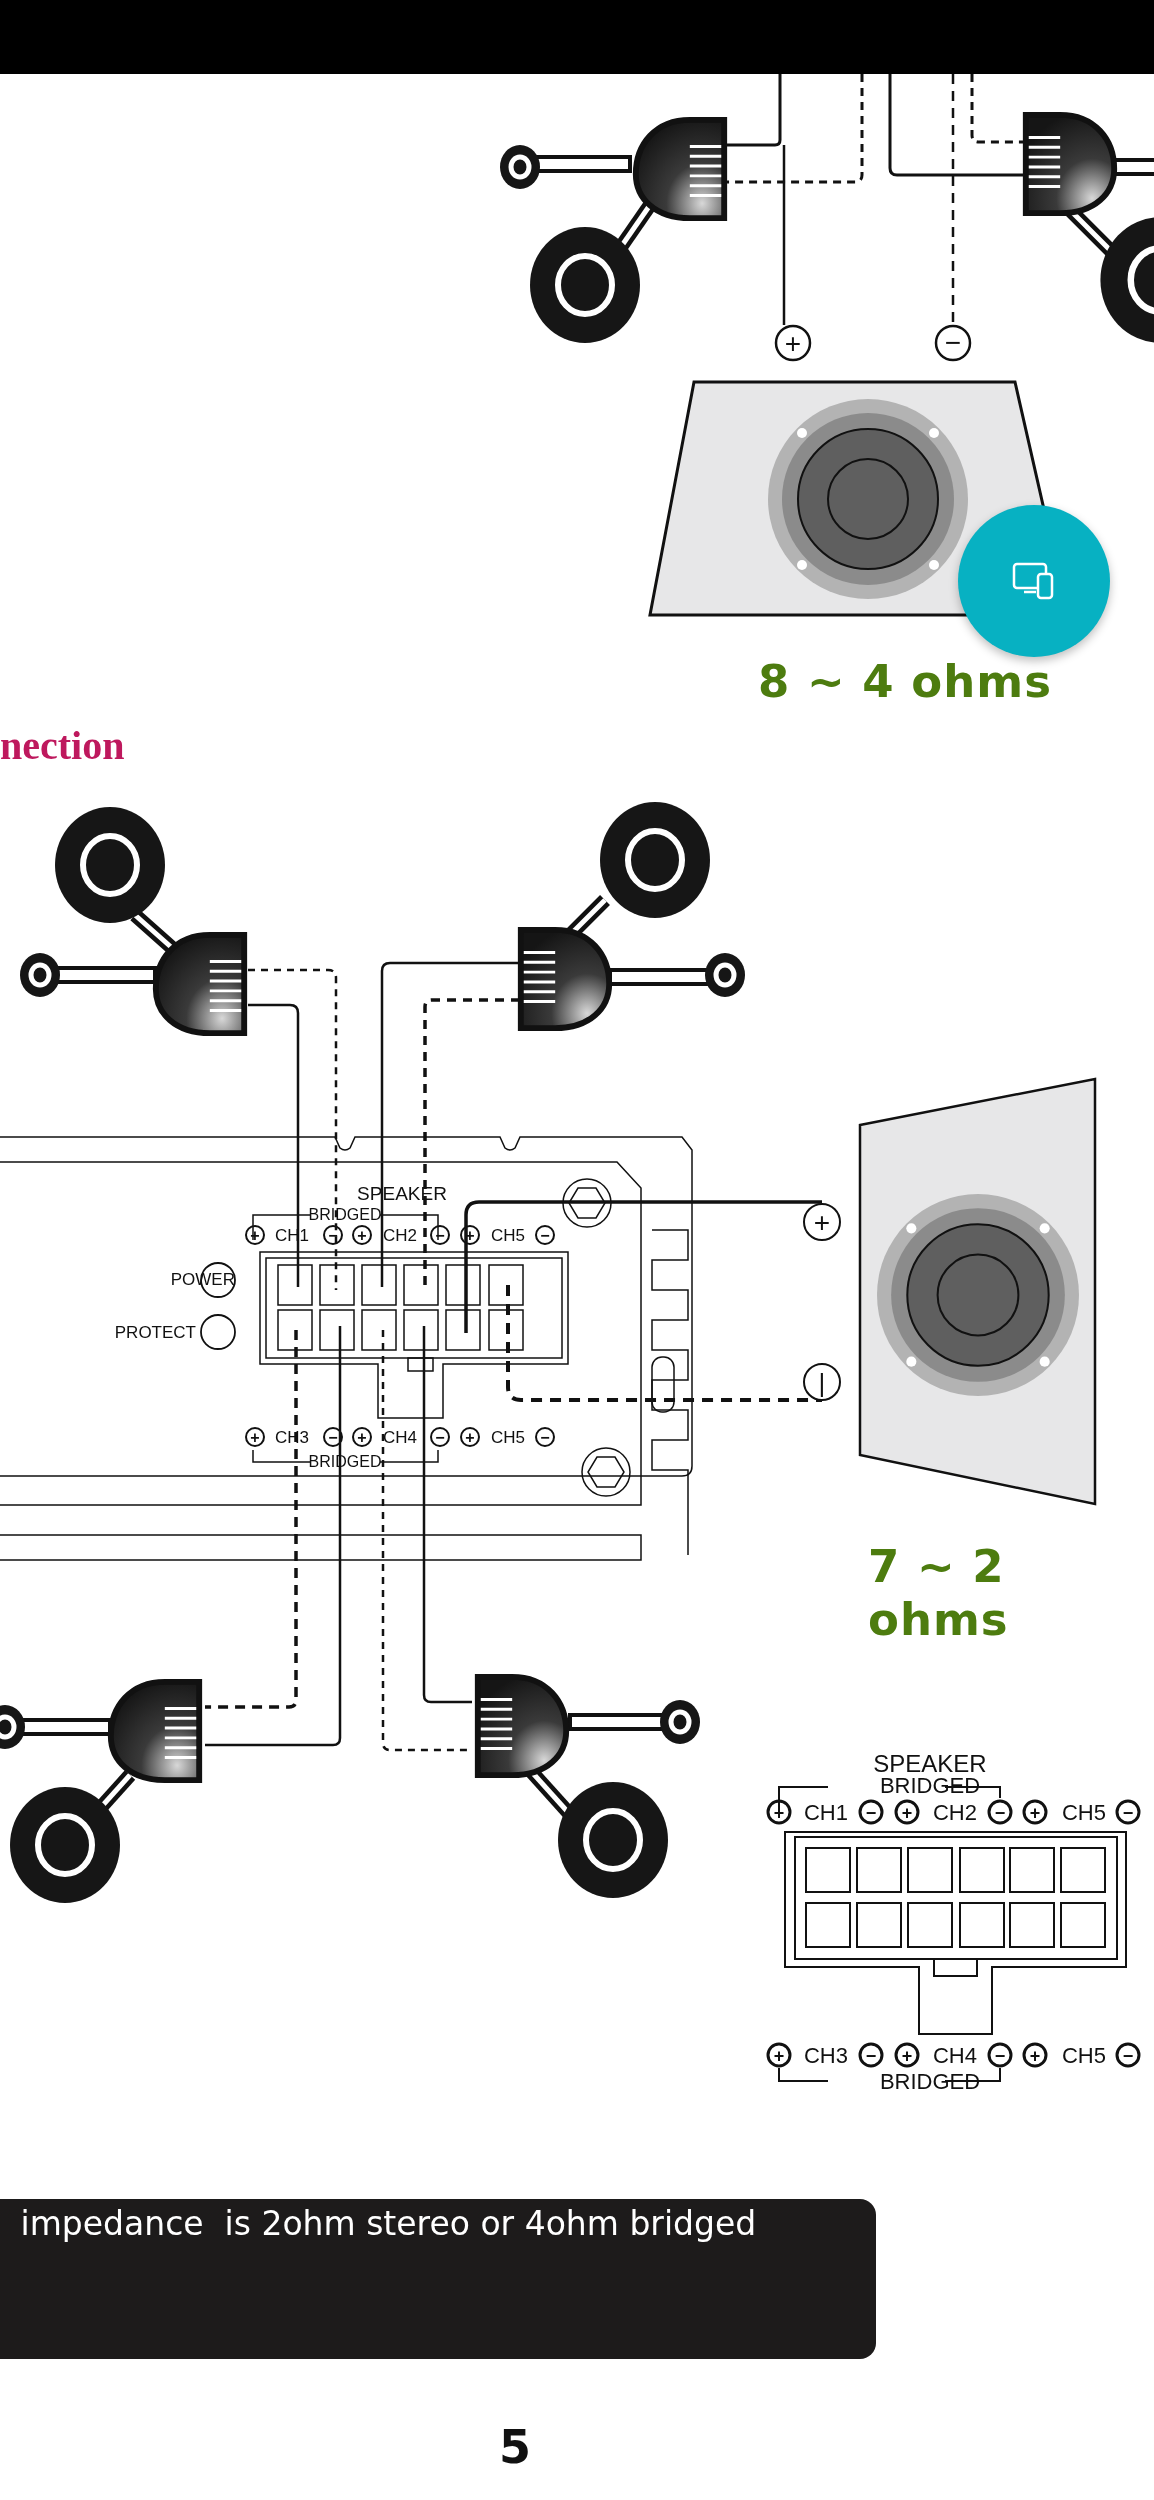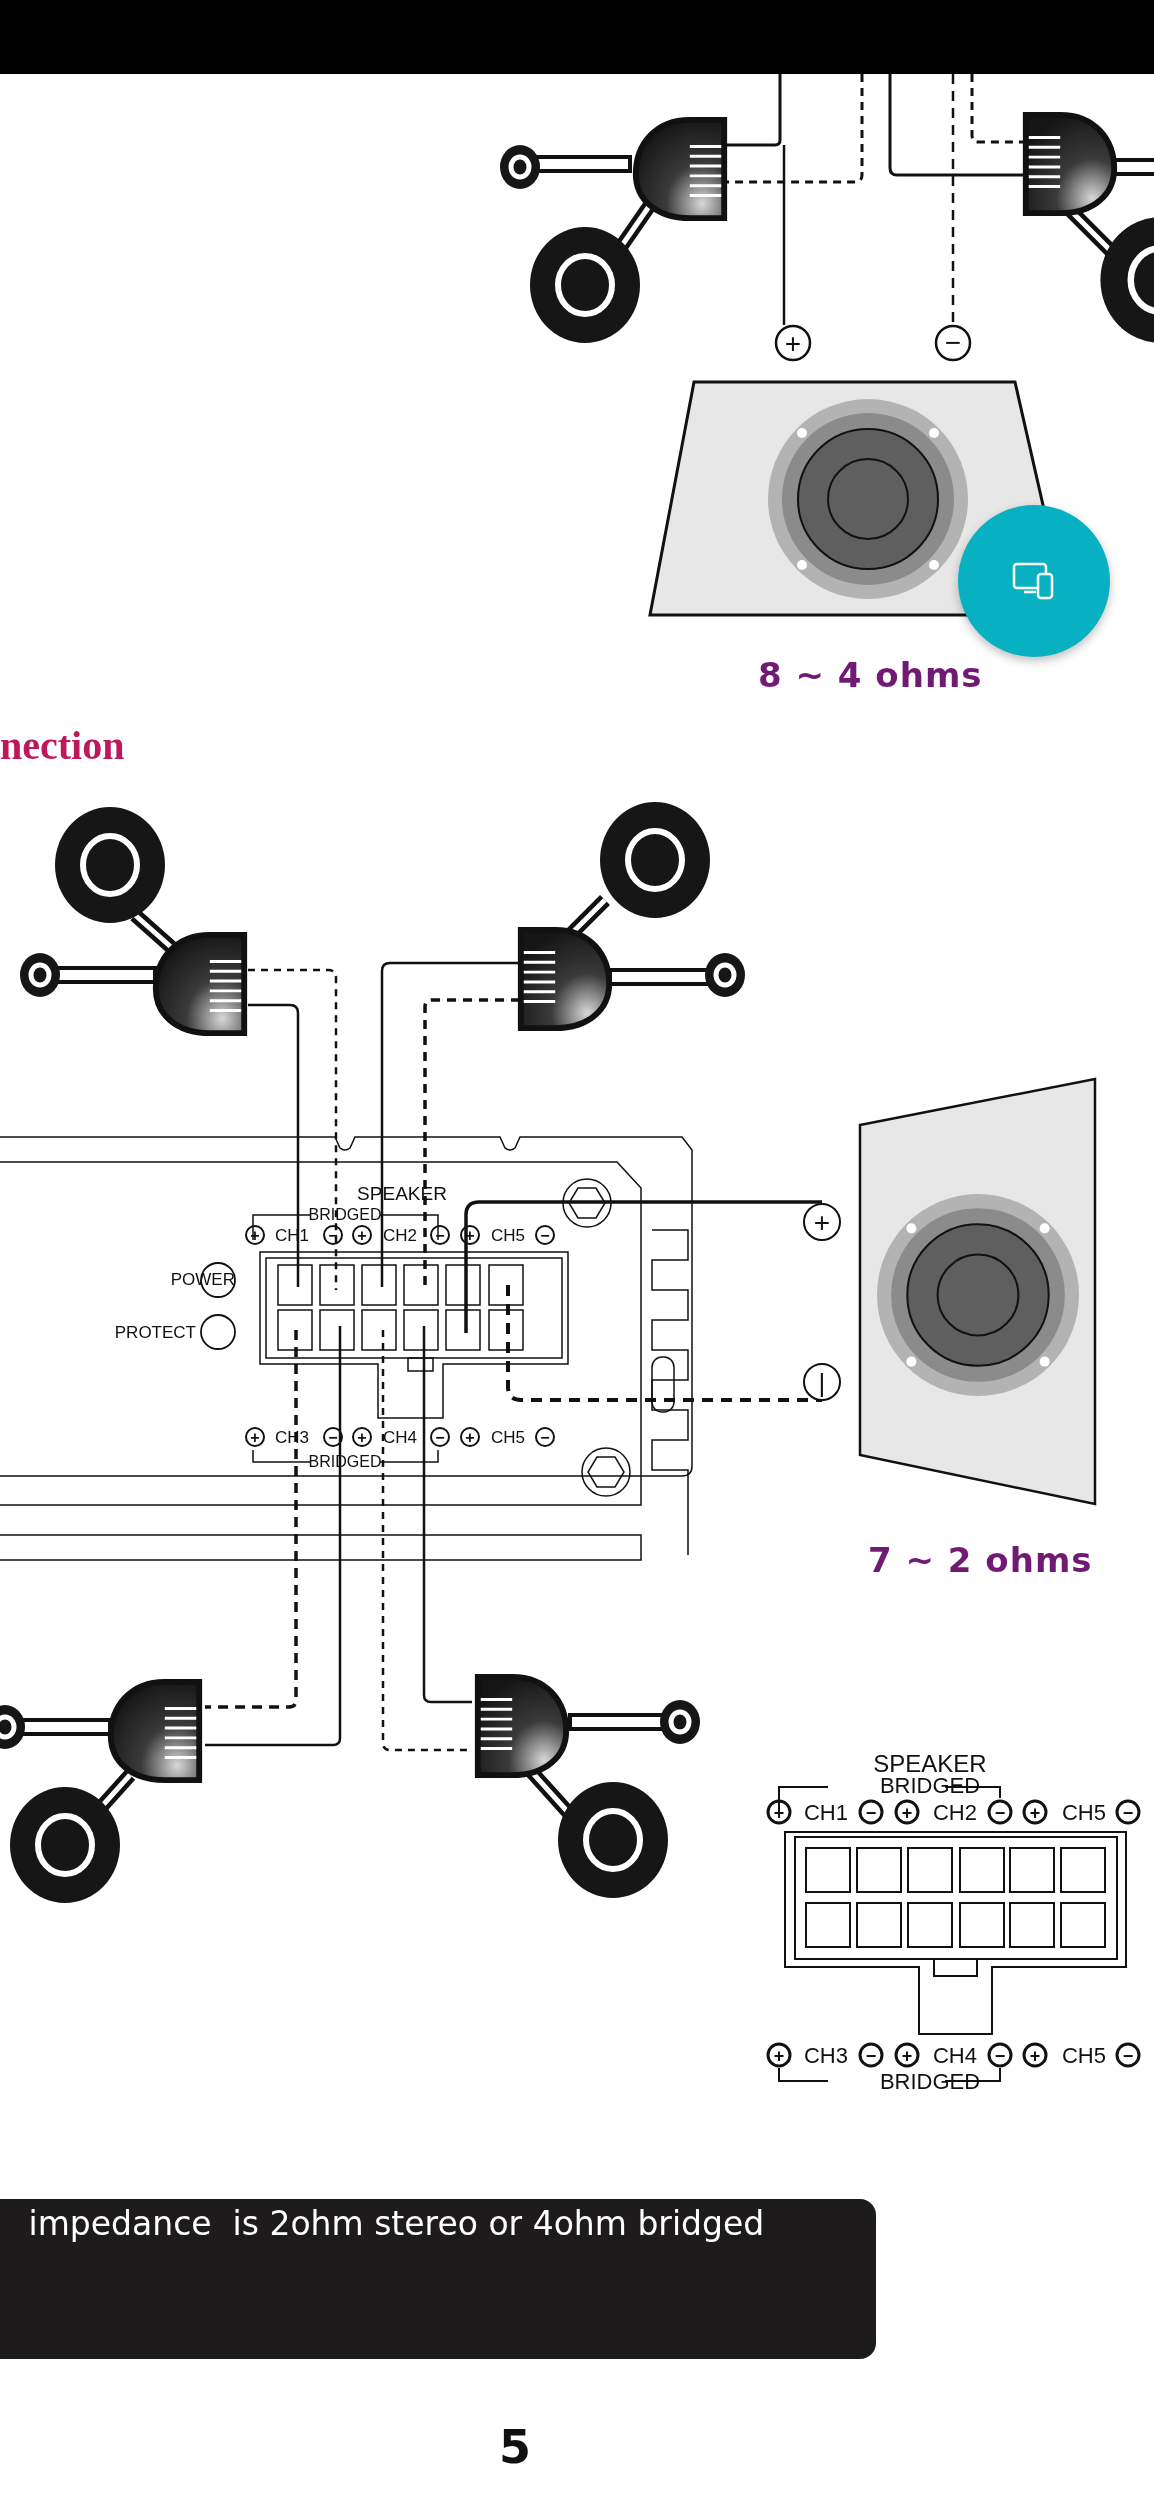--- a/index.html
+++ b/index.html
@@ -1,22 +1,22 @@
 <!DOCTYPE html>
 <html><head>
 <meta charset="utf-8">
 <style>
   html, body { margin:0; padding:0; background:#ffffff; }
   body { width:1154px; height:2500px; position:relative; overflow:hidden; font-family:"DejaVu Sans", sans-serif; }
   .topbar { position:absolute; left:0; top:0; width:1154px; height:74px; background:#000000; }
   svg.diagram { position:absolute; left:0; top:0; }
-  .ohms { position:absolute; font-family:"DejaVu Sans", sans-serif; font-weight:bold; font-size:34px; color:#701a75; letter-spacing:1px; }
+  .ohms { position:absolute; font-family:"DejaVu Sans", sans-serif; font-weight:bold; font-size:45px; color:#4d7c0f; letter-spacing:1px; }
   .heading { position:absolute; left:0; top:722px; font-family:Liberation Serif, serif; font-weight:bold; font-size:40px; color:#be185d; }
   .note { position:absolute; left:-30px; top:2199px; width:906px; height:160px; background:#1d1b1b; border-radius:16px; color:#ffffff; font-family:"DejaVu Sans", sans-serif; font-size:33px; line-height:37px; padding:6px 0 0 40px; box-sizing:border-box; }
-  .note div { white-space:pre;margin-left:8px; }
+  .note div { white-space:pre; }
   .pagenum { position:absolute; left:480px; top:2420px; width:70px; text-align:center; font-family:"DejaVu Sans", sans-serif; font-weight:bold; font-size:46px; color:#111; }
   .fab { position:absolute; left:958px; top:505px; width:152px; height:152px; border-radius:50%; background:#07b1c2; box-shadow:0 4px 10px rgba(0,0,0,0.25); display:flex; align-items:center; justify-content:center; cursor:pointer; }
   .lbl { font-family:"Liberation Sans", sans-serif; fill:#111; }
 </style>
 </head>
 <body>
 
 <div class="topbar"></div>
 
 <svg class="diagram" width="1154" height="2500" viewBox="0 0 1154 2500">

